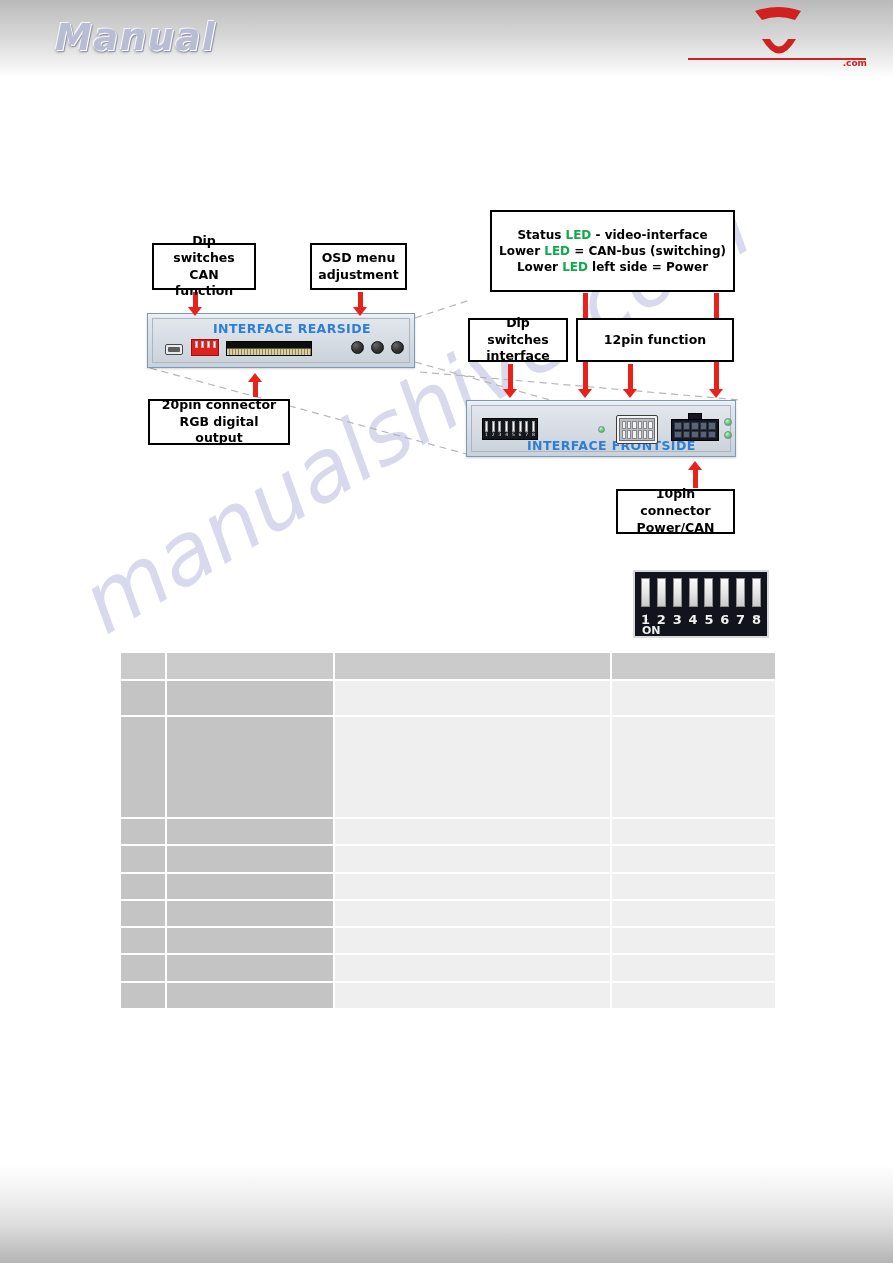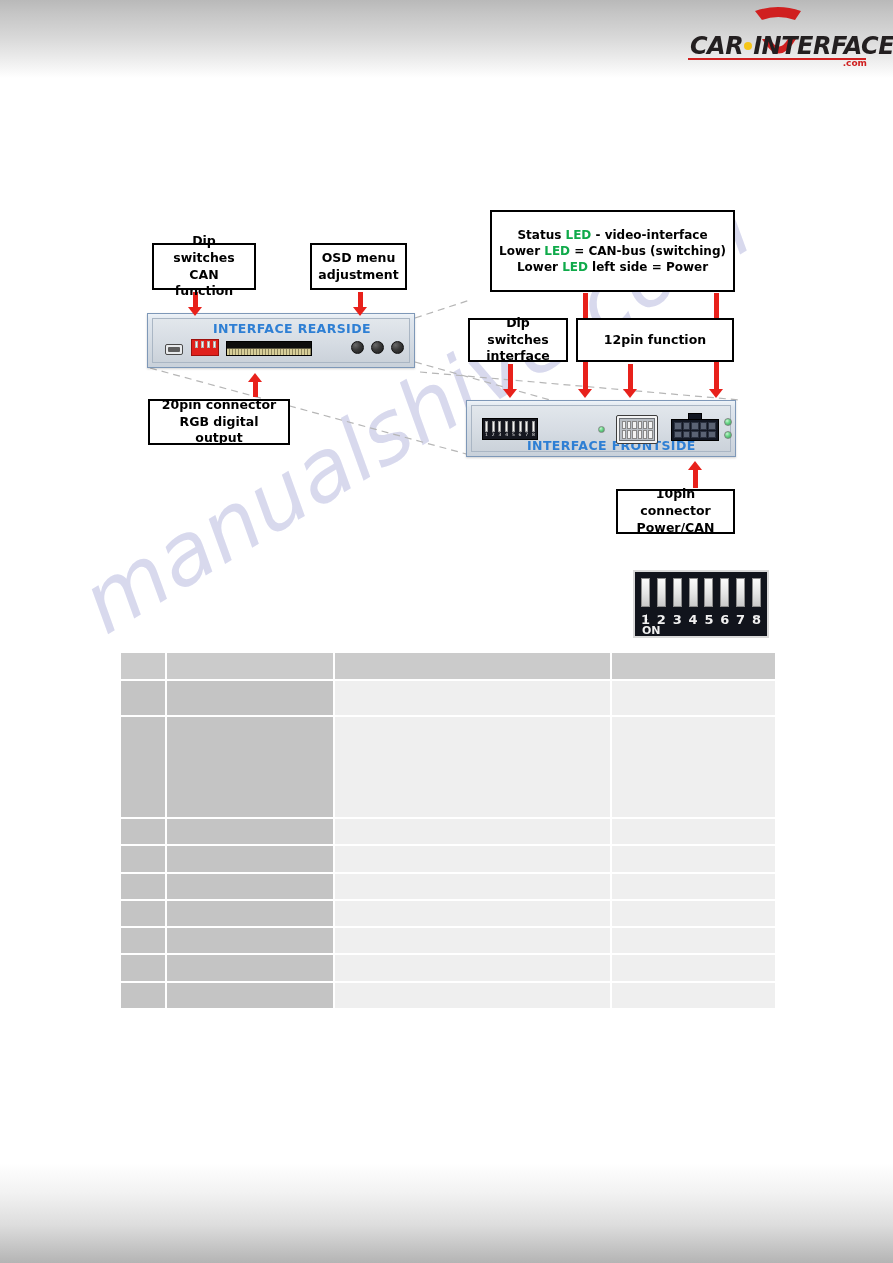--- a/index.html
+++ b/index.html
@@ -368,29 +368,27 @@
   .c-dark  { background: #c4c4c4; }
   .c-light { background: #efefef; }
 
   
   .guides { position: absolute; left: 0; top: 0; z-index: 2; pointer-events: none; }
 </style>
 </head>
 <body>
 
 <div class="page-header">
+  <div class="manual-title">Manual</div>
 
   <div class="logo-wrap">
     <svg class="logo-swoosh" width="188" height="66" viewBox="0 0 188 66">
       <path d="M72 5 Q95 -3 118 5 L112 14 Q95 8 79 14 Z" fill="#d02020"></path>
       <path d="M79 33 Q96 62 113 33 L105 33 Q96 48 87 33 Z" fill="#d02020"></path>
     </svg>
-    <div class="logo-text">
-      <span>CAR</span><span class="logo-dot"></span><span>INTERFACE</span>
-    </div>
     <div class="logo-underline"></div>
     <div class="logo-com">.com</div>
   </div>
 </div>
 
 <div class="watermark">manualshive.com</div>
 
 <svg class="guides" width="893" height="1263">
   <g stroke="#b6b6b6" stroke-width="1.2" stroke-dasharray="7,5" fill="none">
     <line x1="415" y1="318" x2="470" y2="300"></line>

